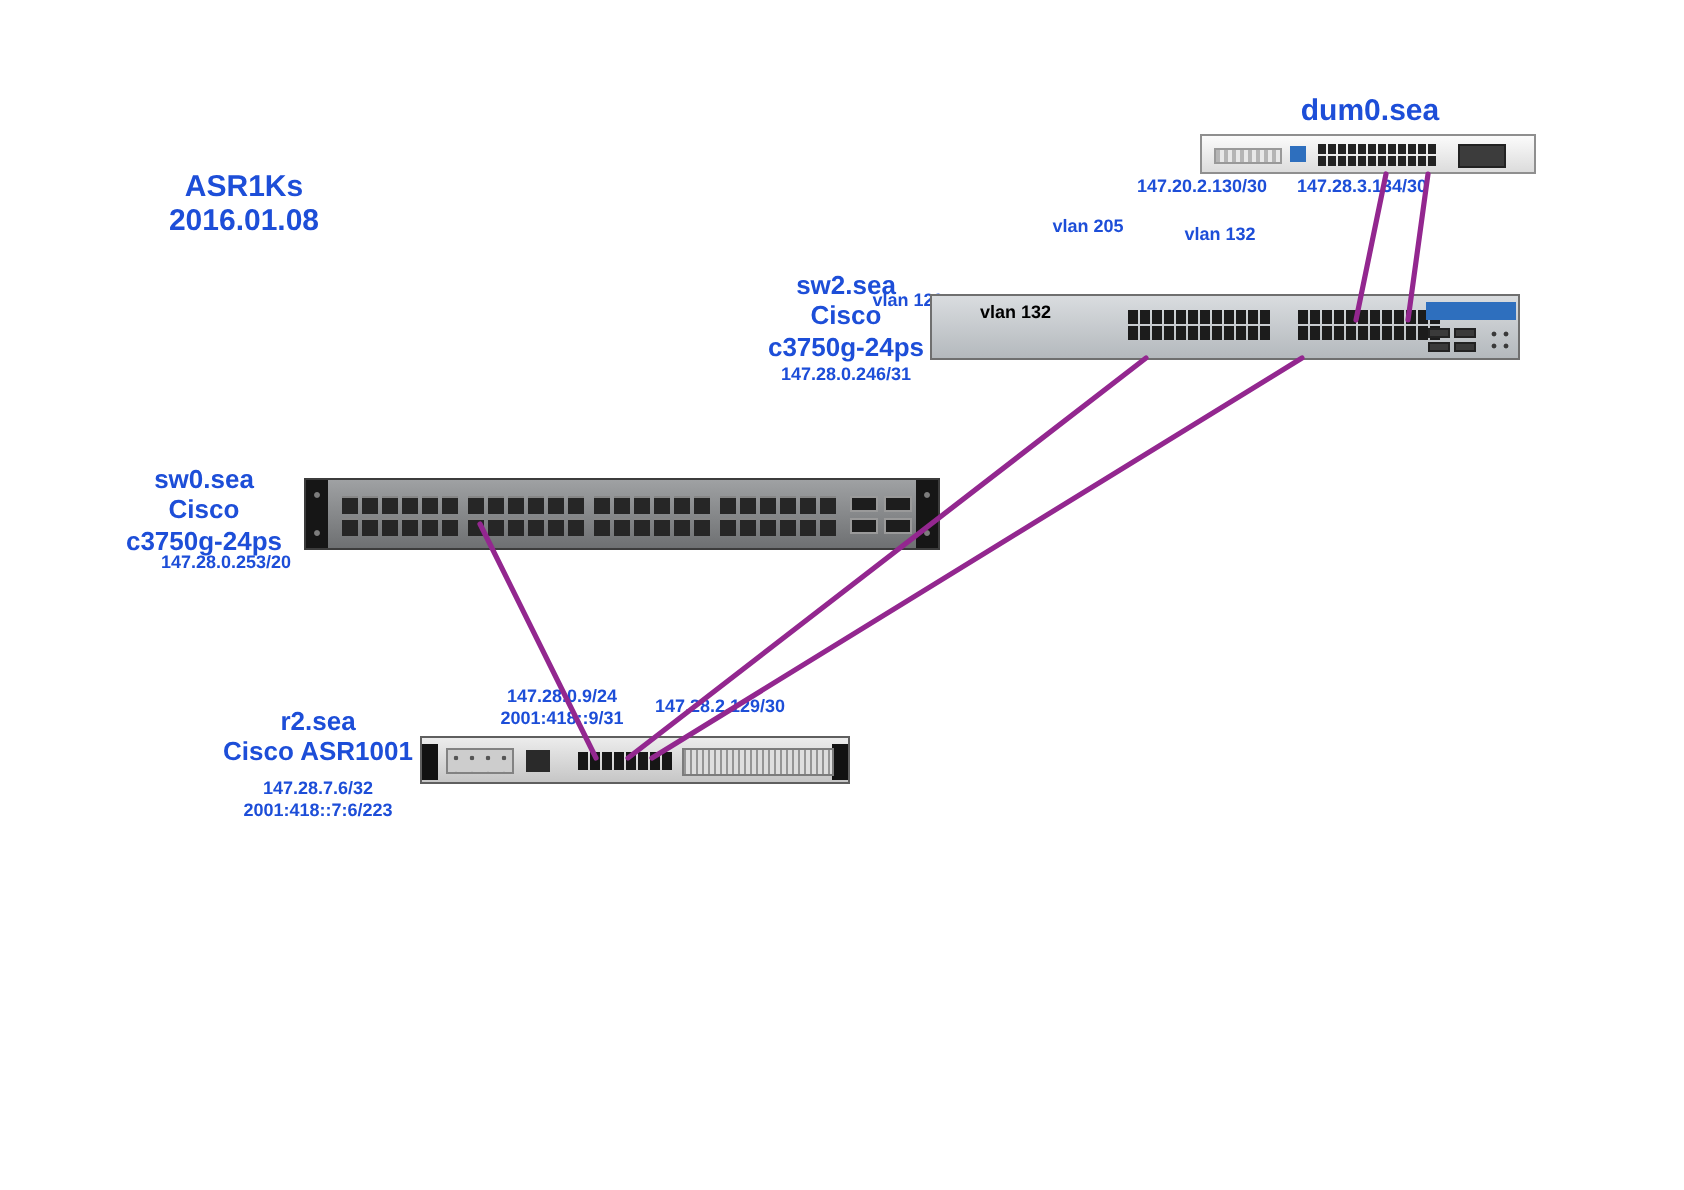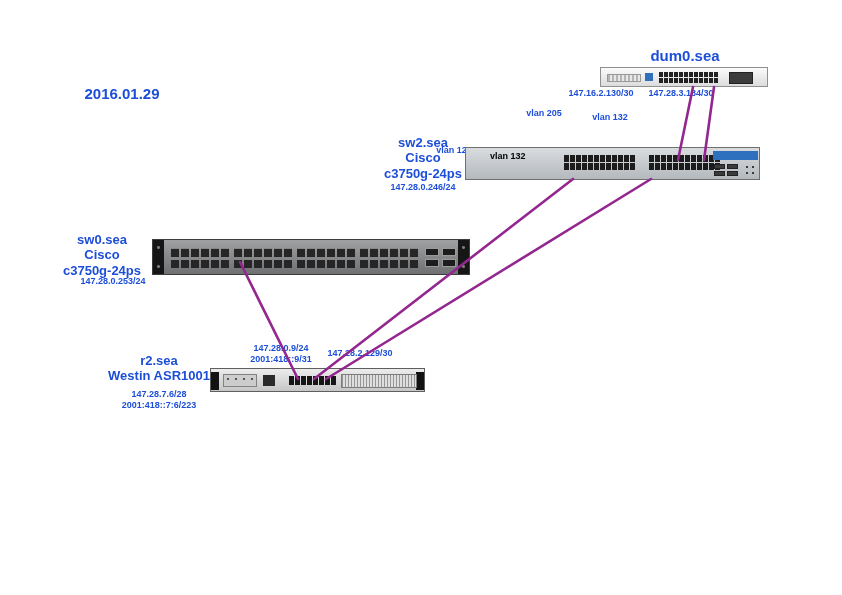--- a/index.html
+++ b/index.html
@@ -60,21 +60,22 @@
   .r2-chip { position:absolute; left:52px; top:6px; width:12px; height:11px; background:#2a2a2a; }
   .r2-vent { position:absolute; left:130px; top:5px; width:76px; height:14px; border:1px solid #7c7c7c;
              background:repeating-linear-gradient(90deg,#969696 0 1px,#dedede 1px 3px); }
 </style>
 </head>
 <body>
 
 <div class="canvas">
 
   <div class="lbl big" style="left:61px; top:85px; width:122px;">
-    <div>2016.01.29</div>
+    <div>ASR1Ks</div>
+    <div>2016.01.08</div>
   </div>
 
   <div class="lbl big" style="left:624px; top:47px; width:122px;">dum0.sea</div>
   <div class="abs dum0" style="left:600px; top:67px;">
     <div class="dum0-grille"></div>
     <div class="chip-blue"></div>
     <div class="pg pg-tiny" style="left:58px; top:4px;">
         <span class="port"></span>
         <span class="port"></span>
         <span class="port"></span>
@@ -95,33 +96,33 @@
         <span class="port"></span>
         <span class="port"></span>
         <span class="port"></span>
         <span class="port"></span>
         <span class="port"></span>
         <span class="port"></span>
         <span class="port"></span>
       </div>
     <div class="dum0-block"></div>
   </div>
-  <div class="lbl ip" style="left:558px; top:88px; width:86px;">147.16.2.130/30</div>
+  <div class="lbl ip" style="left:558px; top:88px; width:86px;">147.20.2.130/30</div>
   <div class="lbl ip" style="left:638px; top:88px; width:86px;">147.28.3.134/30</div>
 
   <div class="lbl vlan" style="left:518px; top:109px; width:52px;">vlan 205</div>
   <div class="lbl vlan" style="left:584px; top:113px; width:52px;">vlan 132</div>
 
   <div class="lbl name" style="left:373px; top:135px; width:100px;">
     <div>sw2.sea</div>
     <div>Cisco</div>
     <div>c3750g-24ps</div>
   </div>
   <div class="lbl vlan" style="left:433px; top:146px; width:42px;">vlan 129</div>
-  <div class="lbl ip" style="left:373px; top:182px; width:100px;">147.28.0.246/24</div>
+  <div class="lbl ip" style="left:373px; top:182px; width:100px;">147.28.0.246/31</div>
 
   <div class="abs sw2" style="left:465px; top:147px;">
     <span class="sw2-vlan-inner">vlan 132</span>
     <div class="pg pg-sw2" style="left:98px; top:7px;">
         <span class="port"></span>
         <span class="port"></span>
         <span class="port"></span>
         <span class="port"></span>
         <span class="port"></span>
         <span class="port"></span>
@@ -178,21 +179,21 @@
         <span class="port"></span>
       </div>
     <div class="sw2-dots"></div>
   </div>
 
   <div class="lbl name" style="left:52px; top:232px; width:100px;">
     <div>sw0.sea</div>
     <div>Cisco</div>
     <div>c3750g-24ps</div>
   </div>
-  <div class="lbl ip" style="left:63px; top:276px; width:100px;">147.28.0.253/24</div>
+  <div class="lbl ip" style="left:63px; top:276px; width:100px;">147.28.0.253/20</div>
 
   <div class="abs sw0" style="left:152px; top:239px;">
     <div class="ear ear-l"></div>
     <div class="ear ear-r"></div>
     <div class="pg pg-sw0" style="left:18px;">
         <span class="port"></span>
         <span class="port"></span>
         <span class="port"></span>
         <span class="port"></span>
         <span class="port"></span>
@@ -255,24 +256,24 @@
   </div>
 
   <div class="lbl ip" style="left:234px; top:343px; width:94px;">
     <div>147.28.0.9/24</div>
     <div>2001:418::9/31</div>
   </div>
   <div class="lbl ip" style="left:324px; top:348px; width:72px;">147.28.2.129/30</div>
 
   <div class="lbl name" style="left:103px; top:353px; width:112px;">
     <div>r2.sea</div>
-    <div>Westin ASR1001</div>
+    <div>Cisco ASR1001</div>
   </div>
   <div class="lbl ip" style="left:99px; top:389px; width:120px;">
-    <div>147.28.7.6/28</div>
+    <div>147.28.7.6/32</div>
     <div>2001:418::7:6/223</div>
   </div>
 
   <div class="abs r2" style="left:210px; top:368px;">
     <div class="r2-ear" style="left:0;"></div>
     <div class="r2-ear" style="right:0;"></div>
     <div class="r2-panel"></div>
     <div class="r2-chip"></div>
     <div class="pg pg-r2" style="left:78px; top:7px;">
         <span class="port"></span>

